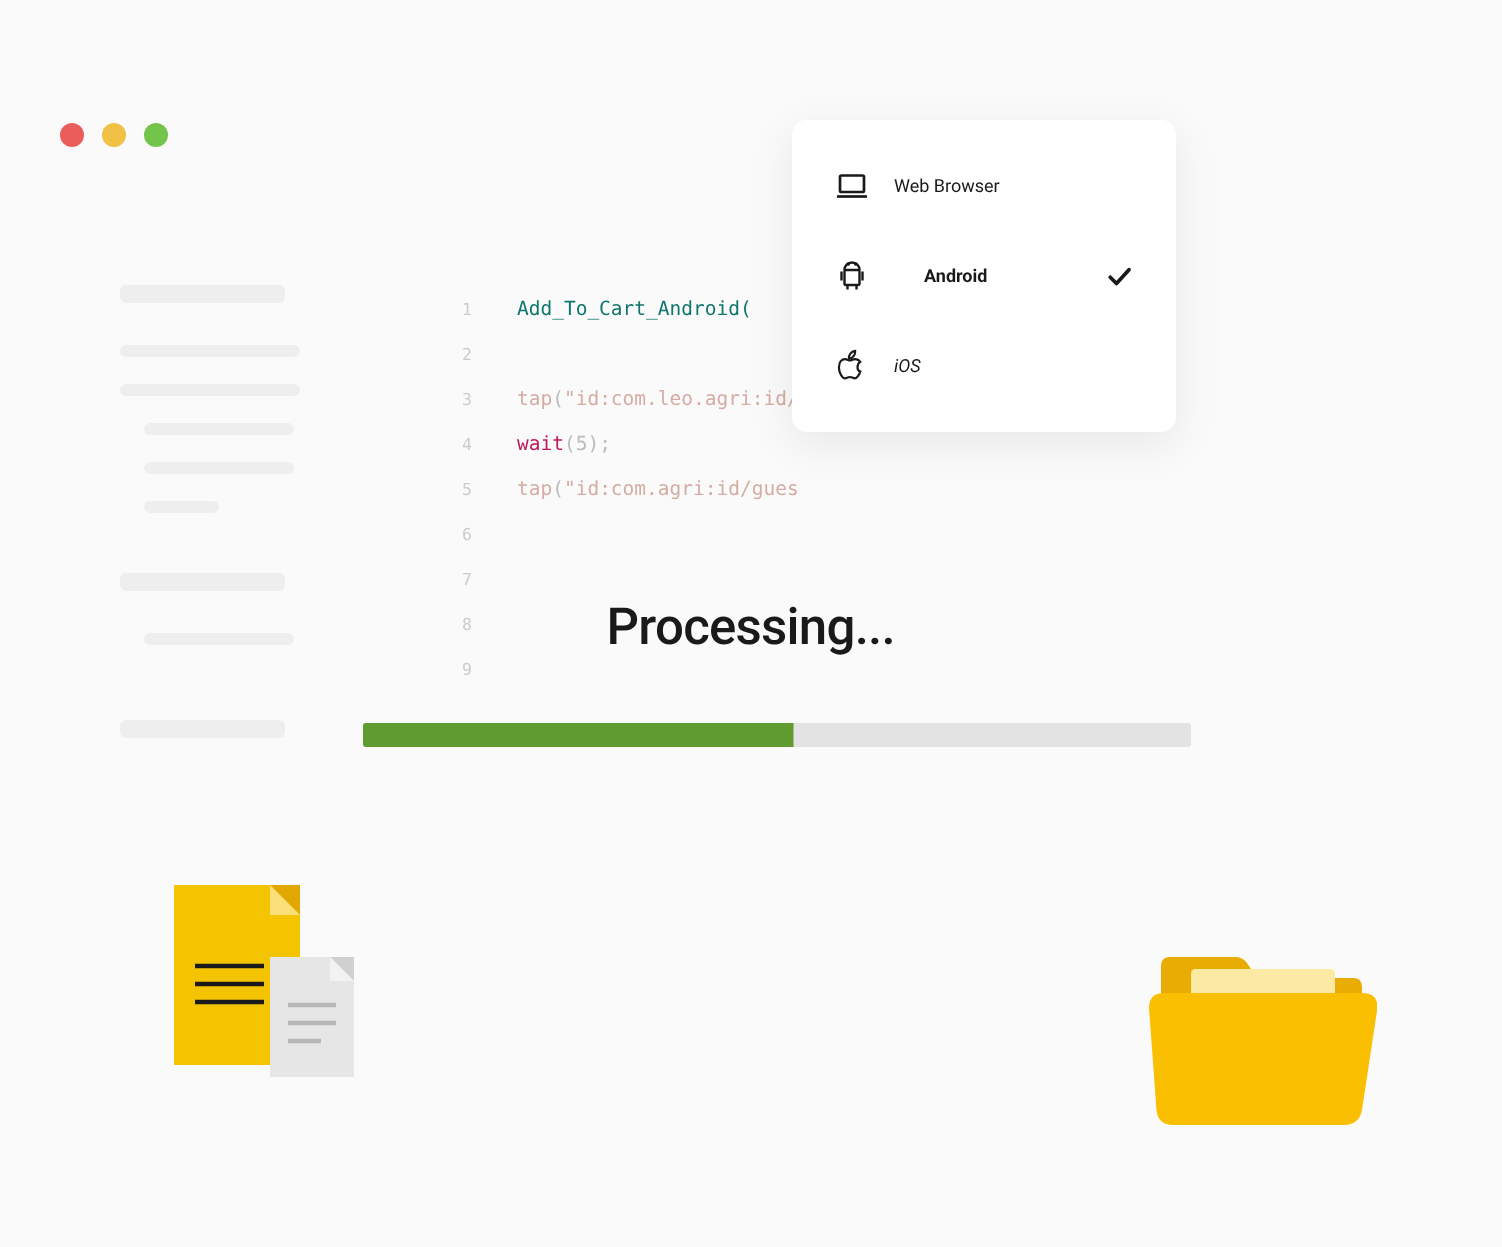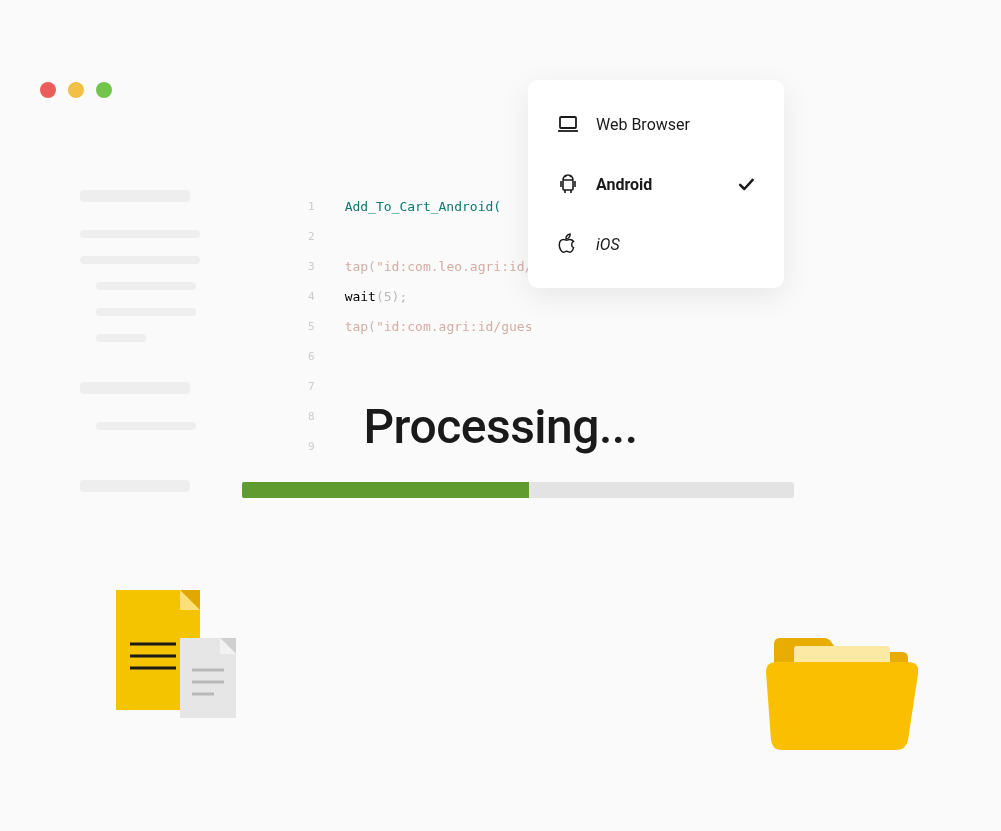--- a/index.html
+++ b/index.html
@@ -63,21 +63,21 @@
       color: #ccc;
       font-size: 11px;
       line-height: 30px;
     }
     .line-numbers div { height: 30px; }
     .code-lines { line-height: 30px; }
     .code-lines div { height: 30px; white-space: nowrap; }
     .fn { color: #0f766e; }
     .tap { color: #d4aca3; margin-top: 33px; }
     .str { color: #d4aca3; }
-    .wait { color: #000000; }
+    .wait { color: #be185d; }
     .paren { color: #bbb; }
     
     
     .platform-selector {
       position: absolute;
       top: 80px;
       left: 528px;
       width: 256px;
       background: #ffffff;
       border-radius: 10px;
@@ -95,39 +95,40 @@
     .platform-icon {
       width: 24px;
       height: 24px;
       margin-right: 16px;
       display: flex;
       align-items: center;
       justify-content: center;
     }
     .platform-label {
       flex: 1;
-      font-size: 16px;
+      font-size: 12px;
       color: #1a1a1a;
     }
     .platform-label.selected {
       font-weight: 700;
+      margin-left: 20px;
     }
     .checkmark {
       width: 20px;
       height: 20px;
     }
     
     
     .processing-title {
       position: absolute;
       top: 398px;
       left: 0;
       width: 100%;
       text-align: center;
-      font-size: 48px;
+      font-size: 34px;
       font-weight: 500;
       color: #1a1a1a;
       letter-spacing: -0.5px;
     }
     .progress-bar {
       position: absolute;
       top: 482px;
       left: 242px;
       width: 552px;
       height: 16px;

